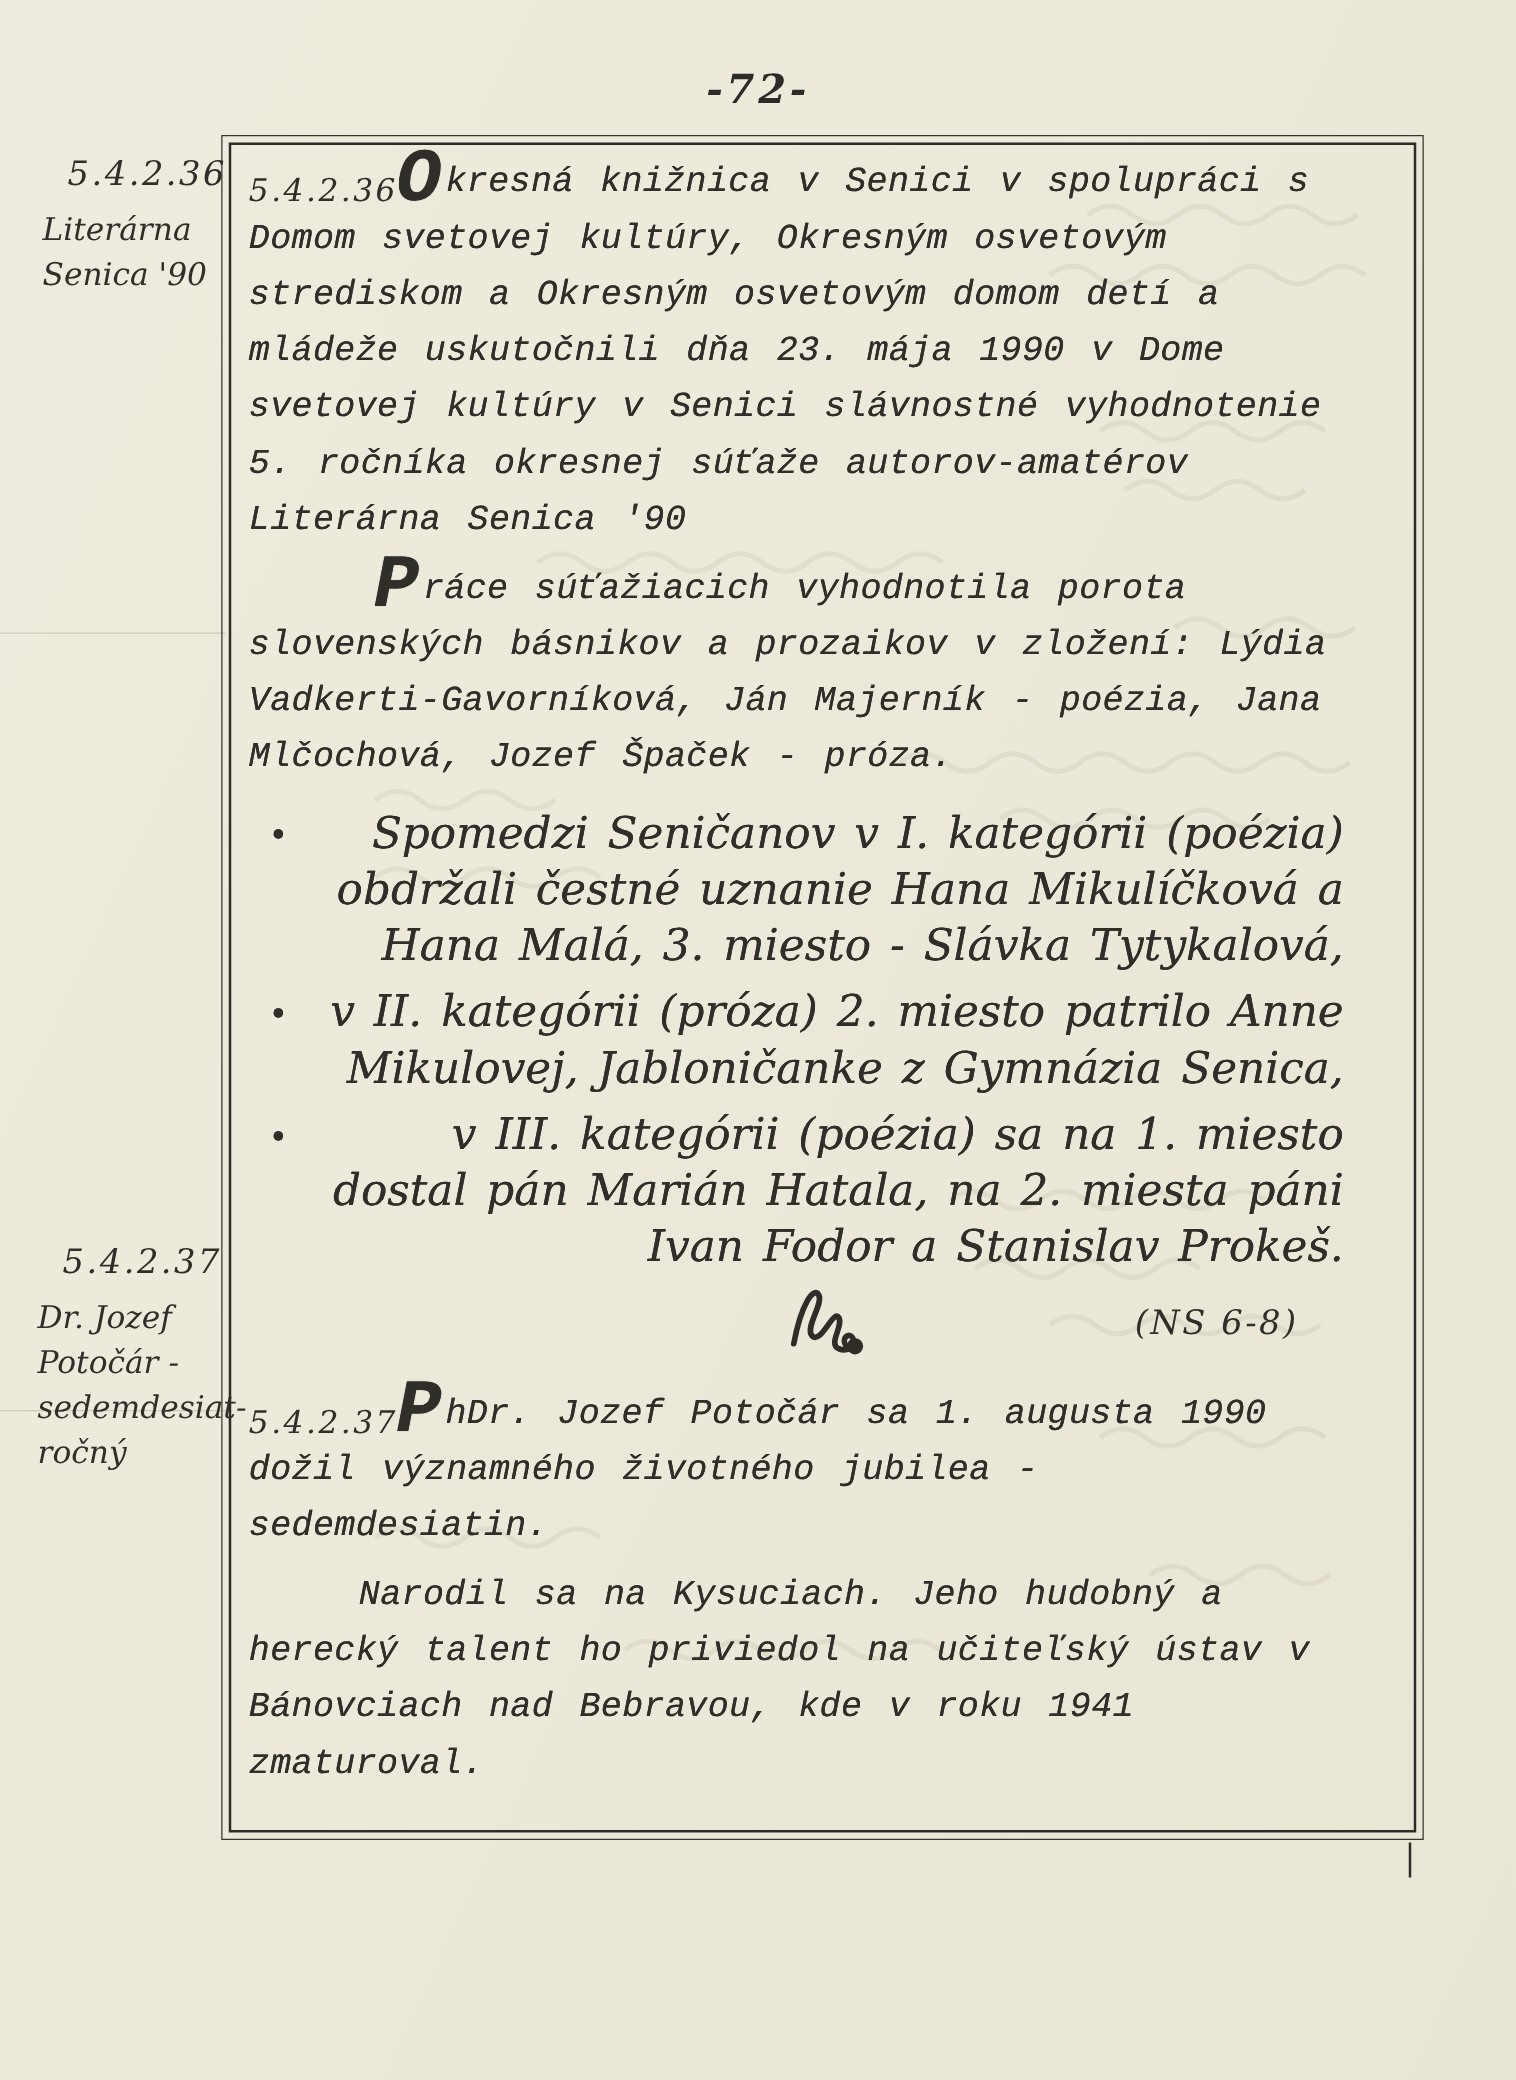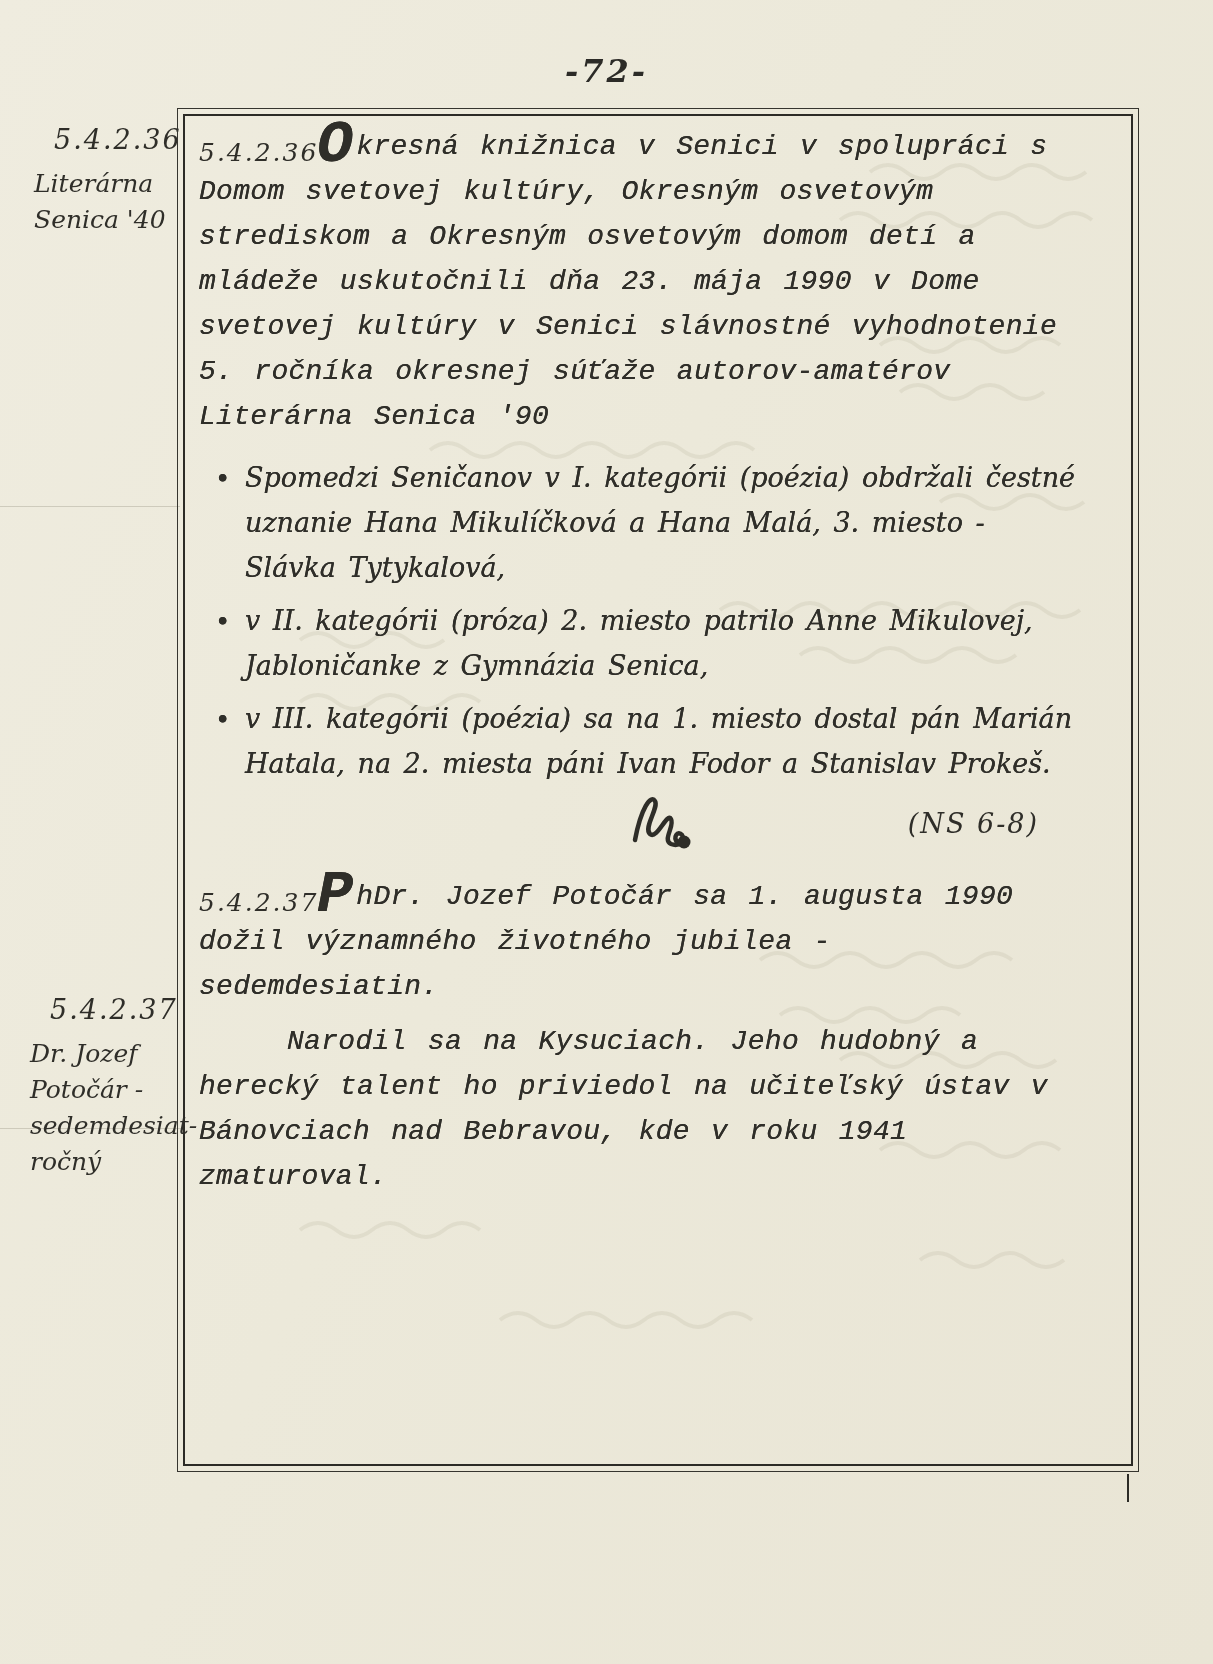--- a/index.html
+++ b/index.html
@@ -54,22 +54,22 @@
   .first-para { text-indent:118px; }
   .indent-md  { text-indent:100px; }
   .indent-sm  { text-indent:85px; }
   .dropcap {
     font-size:60px; font-weight:bold; line-height:0;
     position:relative; top:7px; padding-right:3px;
     text-shadow: 0 0 .6px #2f2e29;
   }
   .bullet-list { list-style:none; margin-top:16px; }
   .bullet-item {
-    position:relative; padding-left:46px; font-size:27px; line-height:45px;
-    word-spacing:4px; text-shadow:0 0 .4px #2f2e29; margin-bottom:8px;
+    position:relative; padding-left:46px; font-size:35px; line-height:45px;
+    word-spacing:4px; text-shadow:0 0 .4px #2f2e29; margin-bottom:8px;text-align:right;
   }
   .bullet-item::before {
     content:"•"; position:absolute; left:16px; top:2px; font-size:26px;
   }
   .sig-row {
     position:relative; height:64px; margin-top:2px; margin-bottom:4px;
   }
   .signature { position:absolute; left:428px; top:-6px; }
   .source-ref { position:absolute; right:36px; top:14px; font-size:27px; letter-spacing:2px; white-space:nowrap; }
 
@@ -105,37 +105,38 @@
     <path transform="translate(700,1040)" d="M0 0 q18 -14 36 0 t36 0 t36 0 t36 0 t36 0"></path>
     <path transform="translate(120,1120)" d="M0 0 q18 -14 36 0 t36 0 t36 0 t36 0 t36 0"></path>
     <path transform="translate(740,1150)" d="M0 0 q18 -14 36 0 t36 0 t36 0 t36 0"></path>
     <path transform="translate(320,1210)" d="M0 0 q18 -14 36 0 t36 0 t36 0 t36 0 t36 0 t36 0 t36 0"></path>
   </g>
 </svg>
 
 <div class="margin-note" id="margin-note-1">
   <span class="m-code">5.4.2.36</span>
   <span class="m-line">Literárna</span>
-  <span class="m-line">Senica '40</span>
+  <span class="m-line">Senica '90</span>
 </div>
 
 <div class="margin-note" id="margin-note-2">
   <span class="m-code">5.4.2.37</span>
   <span class="m-line">Dr. Jozef</span>
   <span class="m-line">Potočár -</span>
   <span class="m-line">sedemdesiat-</span>
   <span class="m-line">ročný</span>
 </div>
 
 <div class="frame">
   <div class="frame-content">
 
     <div class="entry" id="entry-1">
       <span class="entry-code">5.4.2.36</span>
       <p class="hand first-para"><span class="dropcap">O</span><span>kresná knižnica v Senici v spolupráci s Domom svetovej kultúry, Okresným osvetovým strediskom a Okresným osvetovým domom detí a mládeže uskutočnili dňa 23. mája 1990 v Dome svetovej kultúry v Senici slávnostné vyhodnotenie 5. ročníka okresnej súťaže autorov-amatérov Literárna Senica '90</span></p>
+      <p class="hand indent-md"><span class="dropcap">P</span><span>ráce súťažiacich vyhodnotila porota slovenských básnikov a prozaikov v zložení: Lýdia Vadkerti-Gavorníková, Ján Majerník - poézia, Jana Mlčochová, Jozef Špaček - próza.</span></p>
 
       <ul class="bullet-list">
         <li class="bullet-item"><span>Spomedzi Seničanov v I. kategórii (poézia) obdržali čestné uznanie Hana Mikulíčková a Hana Malá, 3. miesto - Slávka Tytykalová,</span></li>
         <li class="bullet-item"><span>v II. kategórii (próza) 2. miesto patrilo Anne Mikulovej, Jabloničanke z Gymnázia Senica,</span></li>
         <li class="bullet-item"><span>v III. kategórii (poézia) sa na 1. miesto dostal pán Marián Hatala, na 2. miesta páni Ivan Fodor a Stanislav Prokeš.</span></li>
       </ul>
 
       <div class="sig-row">
         <span class="signature">
           <svg width="72" height="66" viewBox="0 0 72 66">

